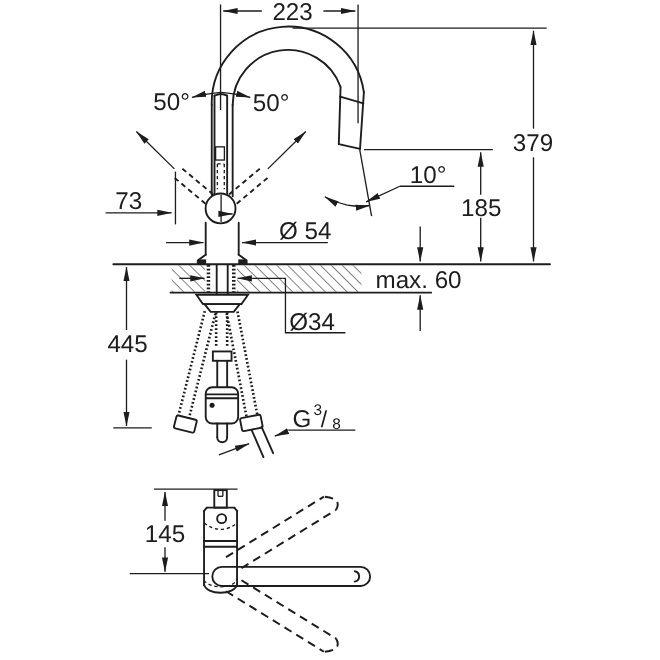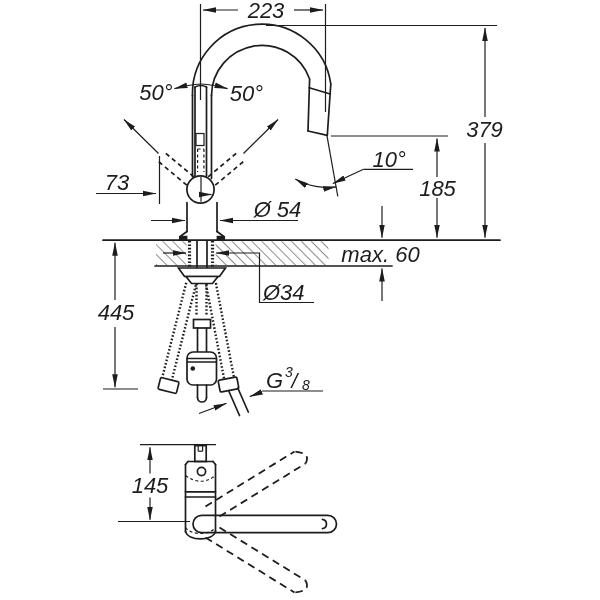--- a/index.html
+++ b/index.html
@@ -1,16 +1,16 @@
 <!DOCTYPE html>
 <html><head>
 <meta charset="utf-8">
 <style>
   html,body{margin:0;padding:0;background:#fff;}
-  .canvas{width:600px;height:600px;background:#fff;position:relative;overflow:hidden;font-style:italic;}
+  .canvas{width:600px;height:600px;background:#fff;position:relative;overflow:hidden;}
   svg{display:block;}
   text{font-family:"Liberation Sans","DejaVu Sans",sans-serif;fill:#1d1d1d;}
   .dimtxt{font-size:22px;}
   .smalltxt{font-size:14px;}
   .slashtxt{font-size:21px;}
   .obj{stroke:#1d1d1d;stroke-width:1.7;fill:none;stroke-linecap:round;}
   .objf{stroke:#1d1d1d;stroke-width:1.7;fill:#ffffff;}
   .thin{stroke:#1d1d1d;stroke-width:1.2;fill:none;}
   .braid{stroke:#1d1d1d;stroke-width:2.4;fill:none;stroke-dasharray:1.6 2;}
   .bead{stroke:#1d1d1d;stroke-width:3.2;fill:none;stroke-dasharray:1.6 1.8;}

